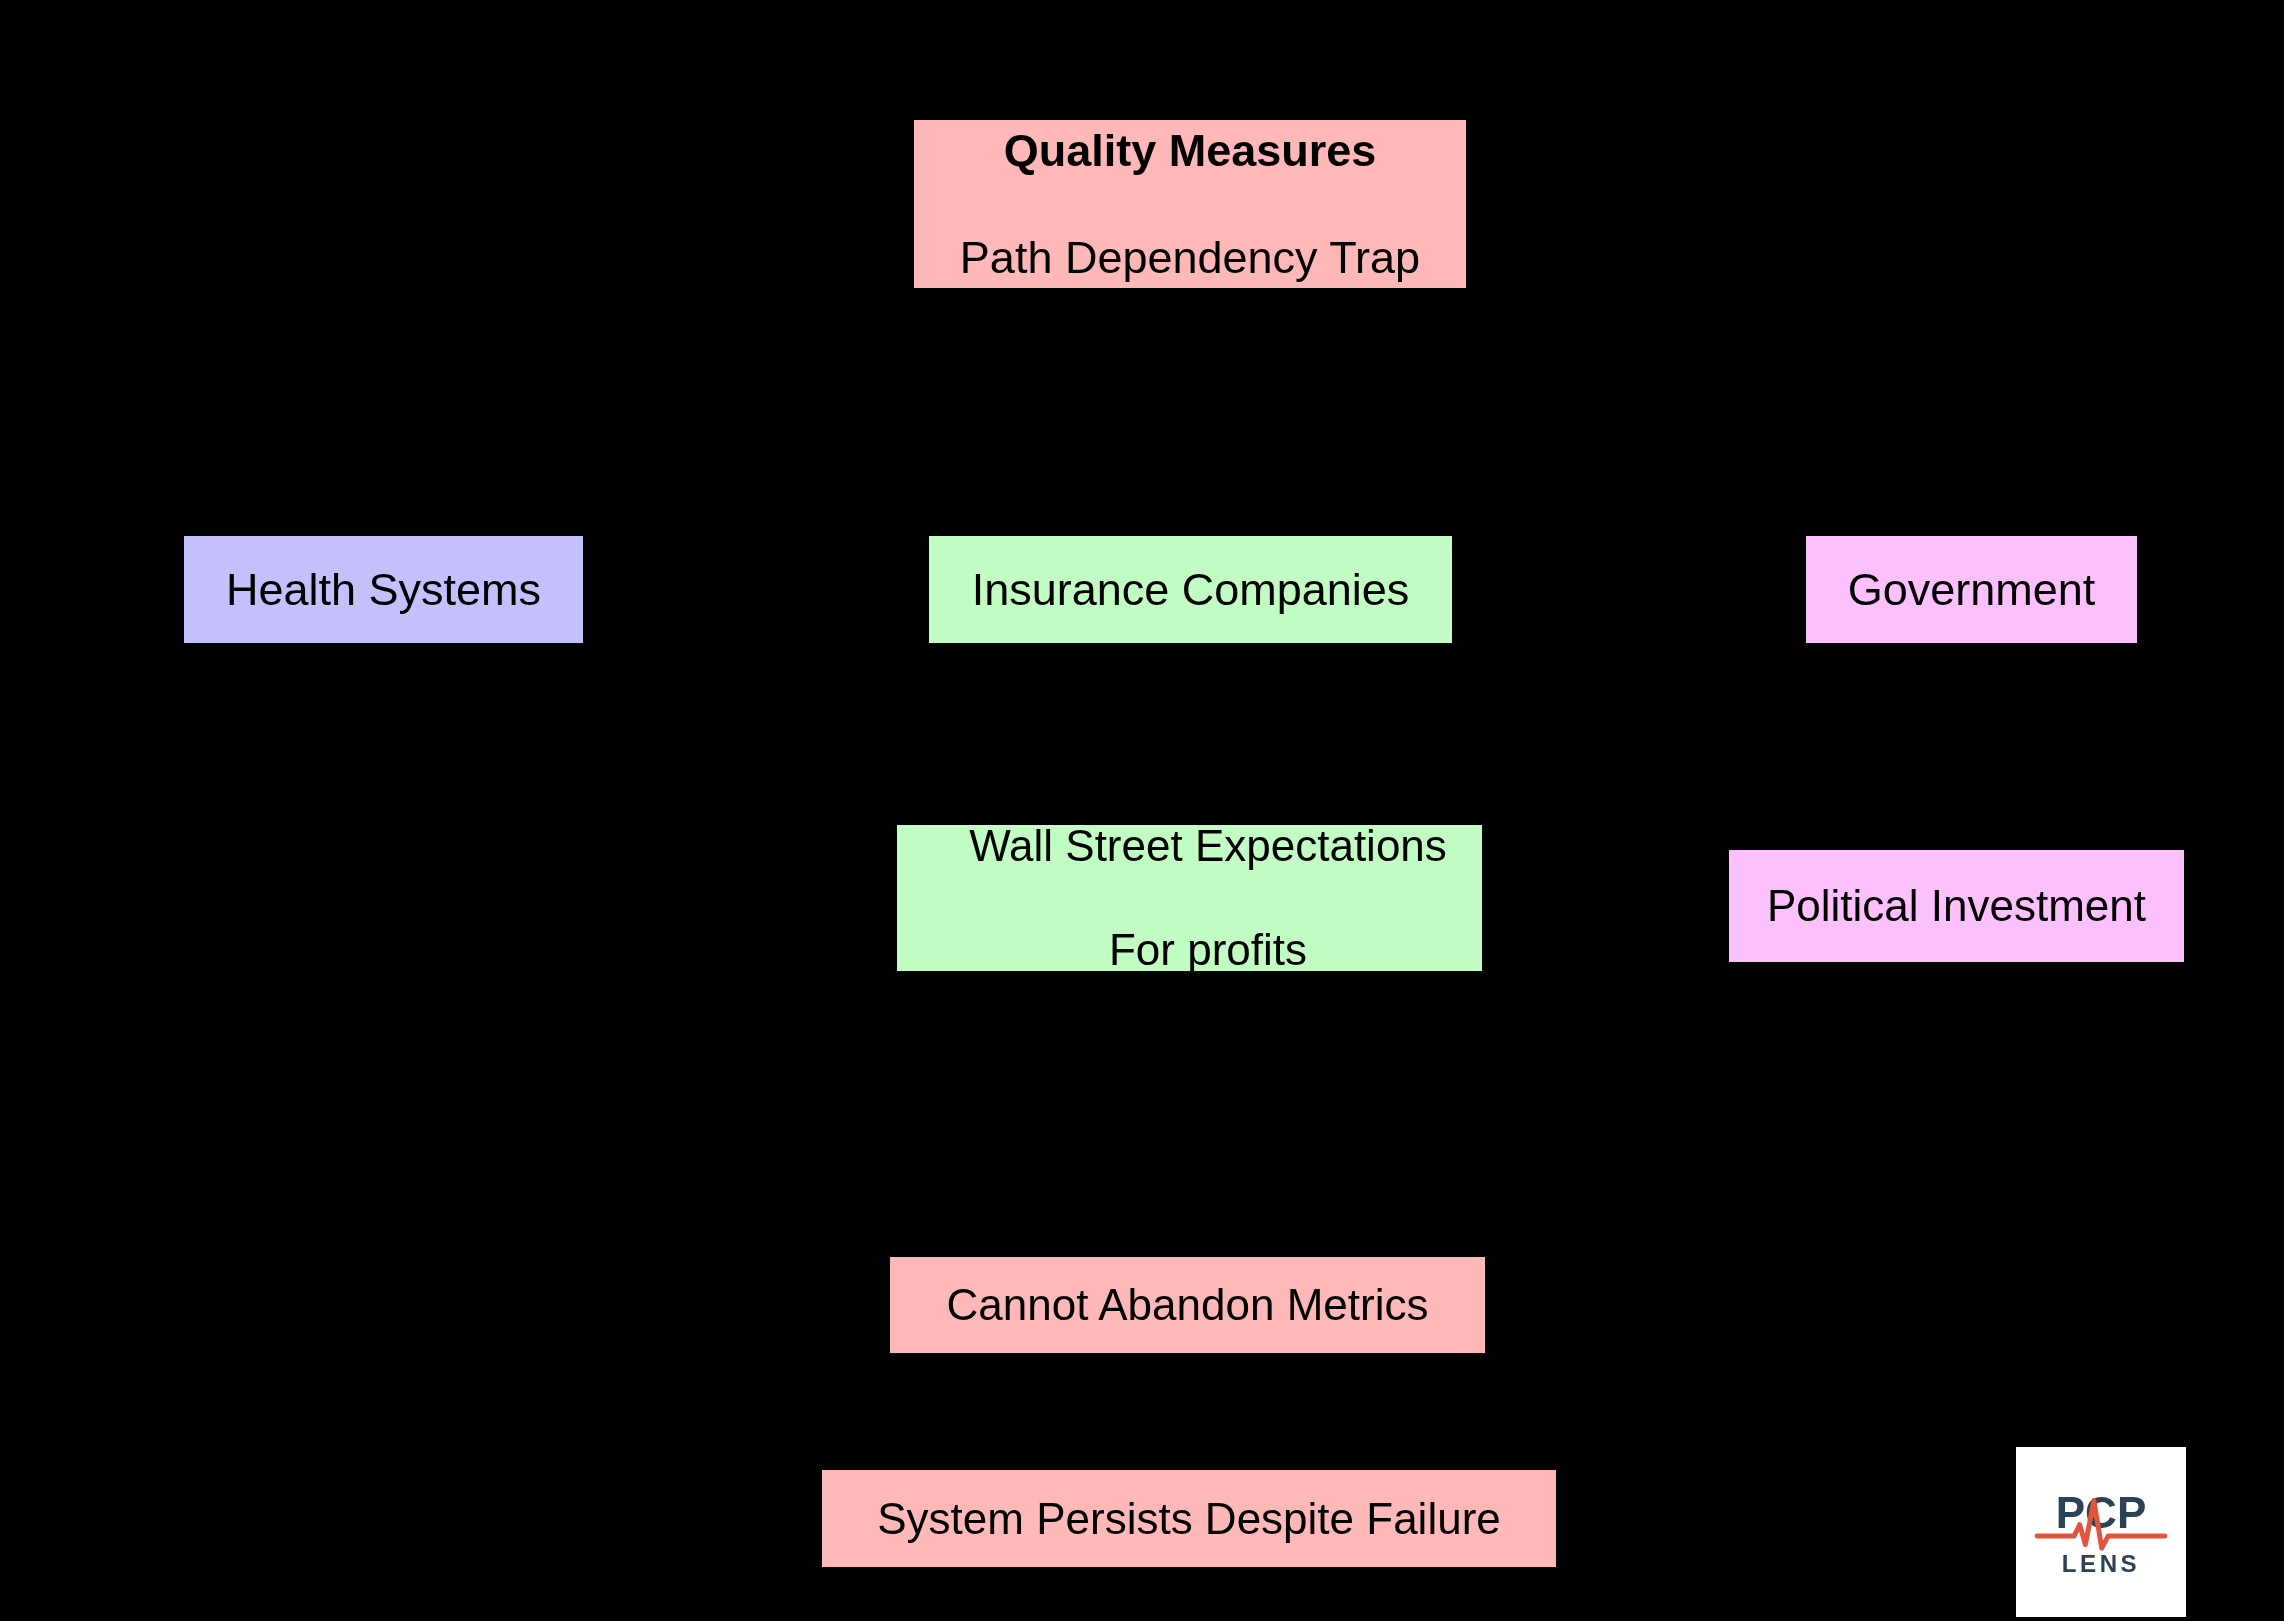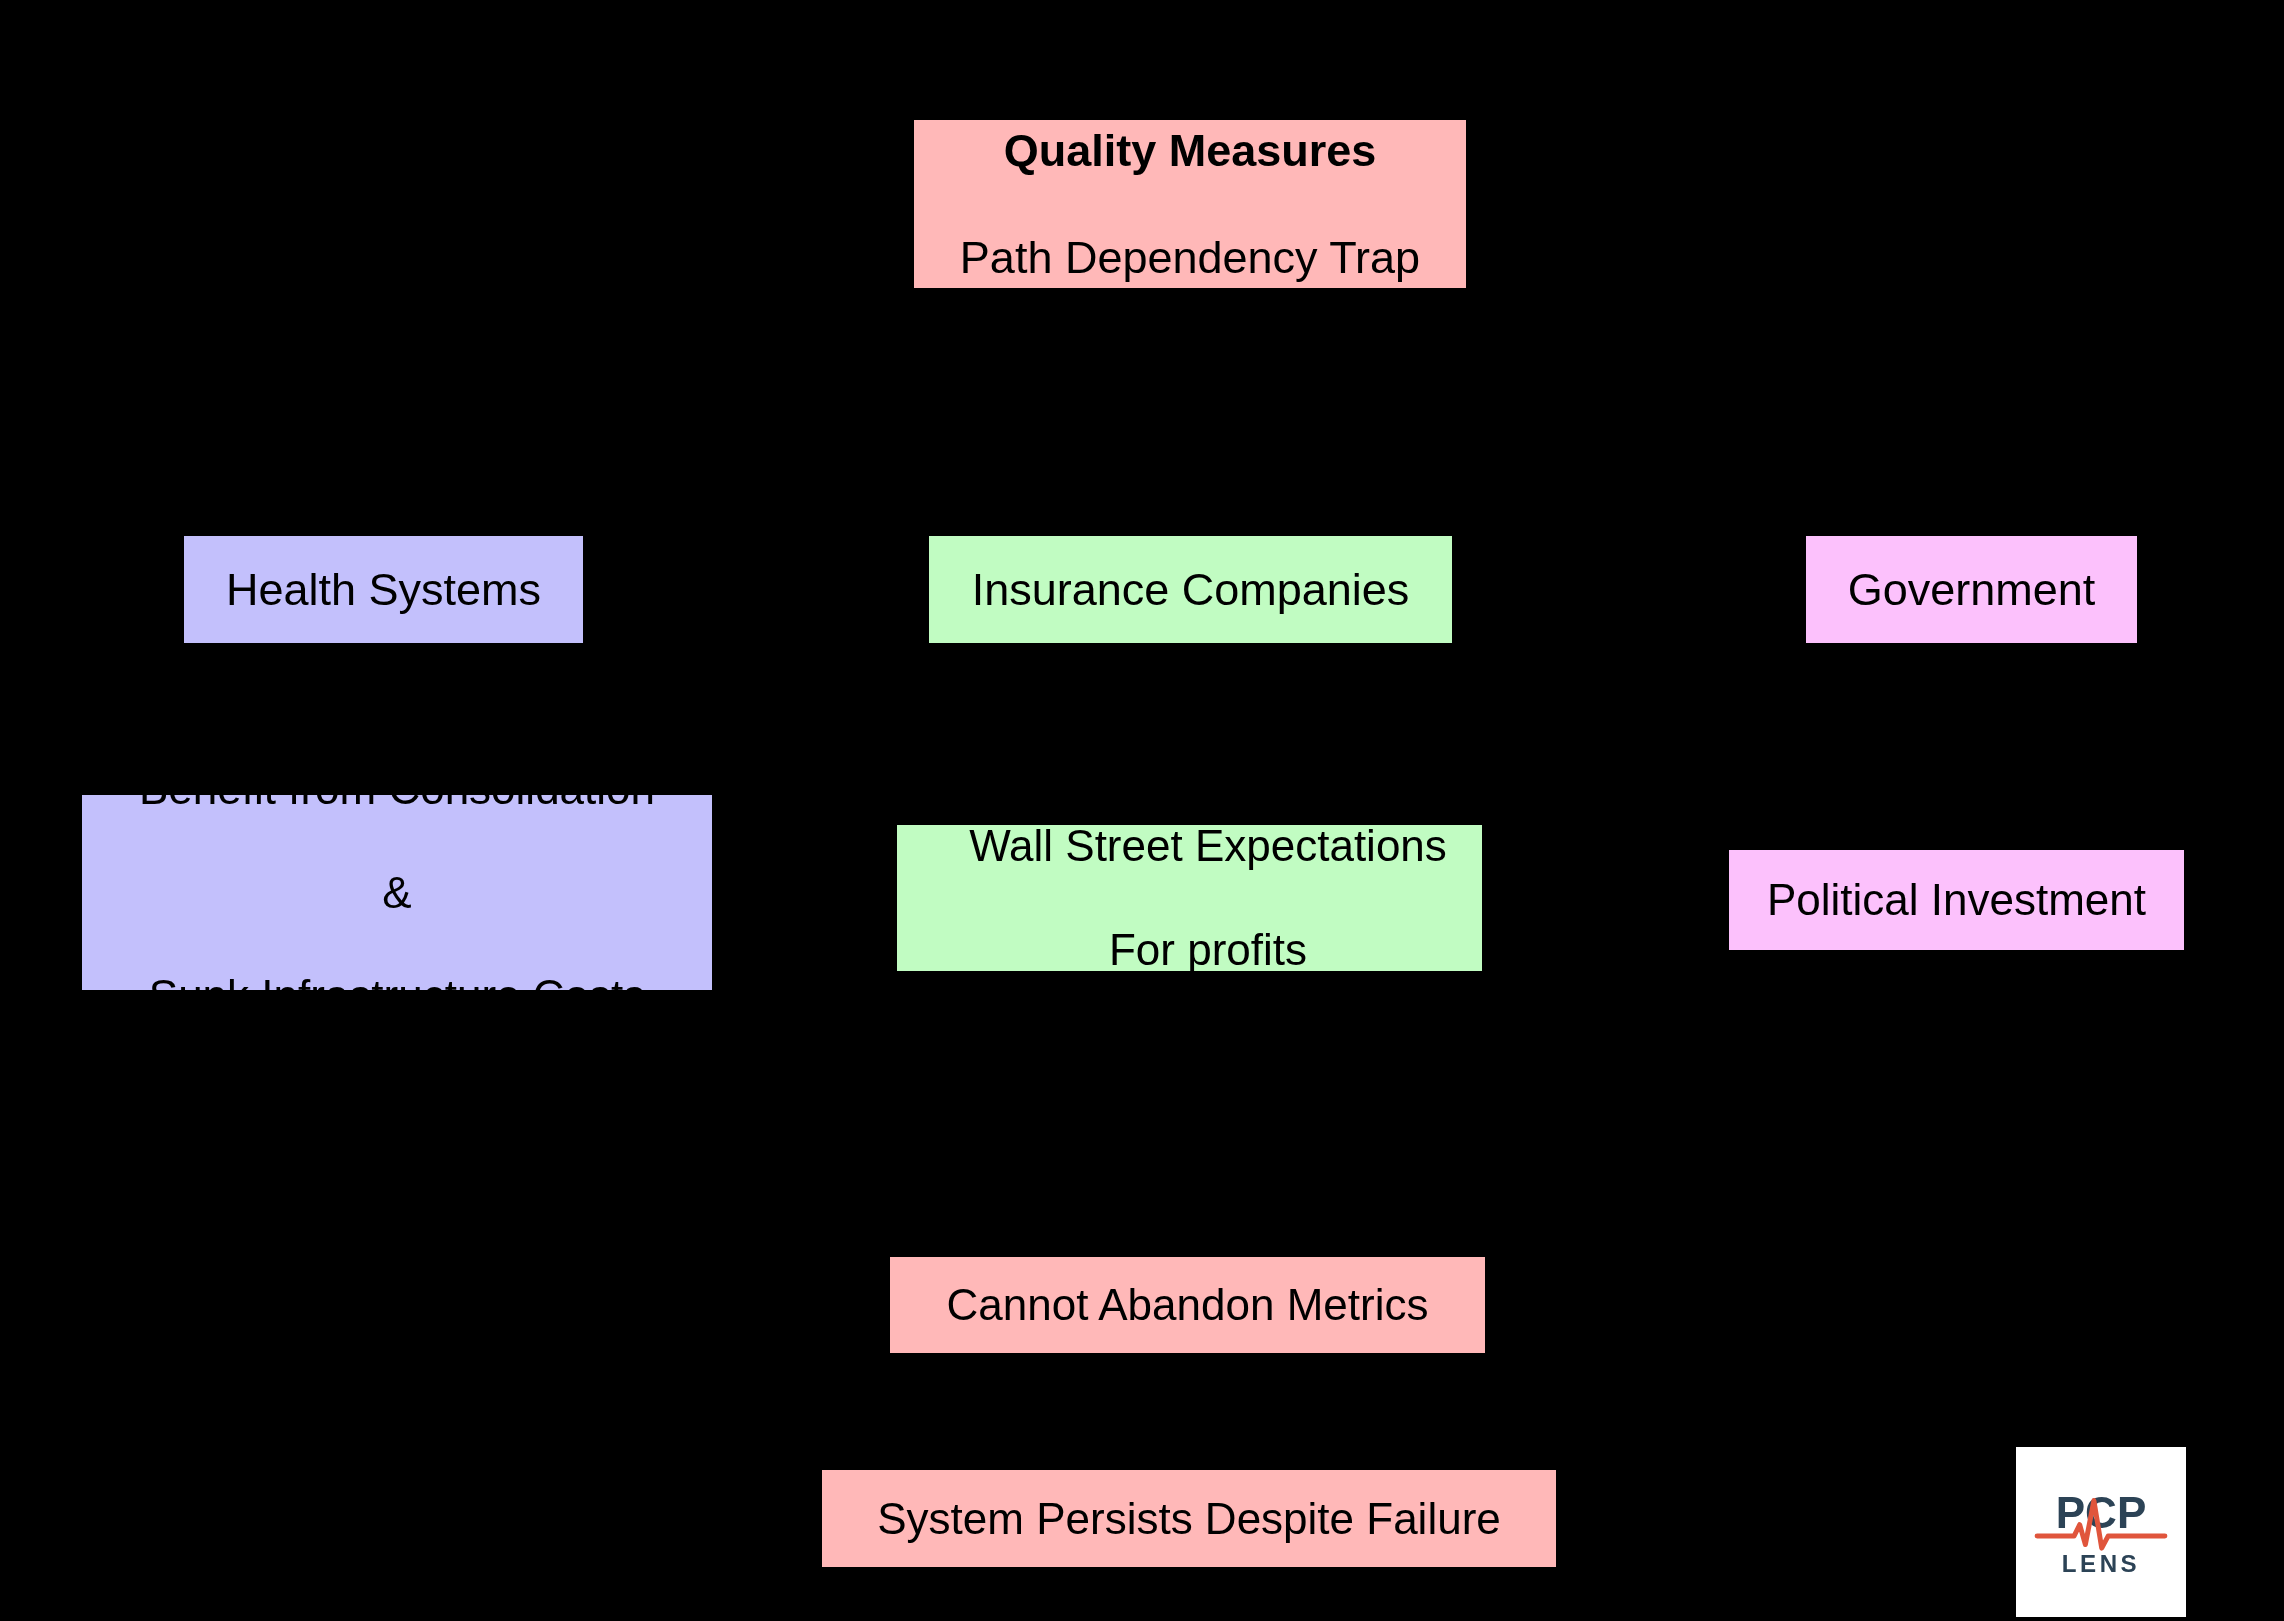--- a/index.html
+++ b/index.html
@@ -40,21 +40,21 @@
   .c-green  { background: #c1fcc2; }
   .c-magenta{ background: #fcc1fc; }
 
   
   #n-quality-measures  { left:914px; top:80px;  width:552px;  height:168px;  font-size:45px; }
   #n-health-systems    { left:184px;  top:496px;  width:399px;  height:107px;  font-size:45px; }
   #n-insurance         { left:929px; top:496px;  width:523px;  height:107px;  font-size:45px; }
   #n-government        { left:1806px; top:496px;  width:331px;  height:107px;  font-size:45px; }
   #n-consolidation     { left:82px;  top:755px; width:630px;  height:195px;  font-size:44px; }
   #n-wall-street       { left:897px; top:785px; width:585px;  height:146px;  font-size:44px;padding-left:44px; }
-  #n-political         { left:1729px; top:810px; width:455px;  height:100px;  font-size:44px; }
+  #n-political         { left:1729px; top:810px; width:455px;  height:112px;  font-size:44px; }
   #n-cannot-abandon    { left:890px; top:1217px; width:595px;  height:96px;  font-size:44px; }
   #n-system-persists   { left:822px; top:1430px; width:734px; height:97px;  font-size:44px; }
 
   
   #logo-card {
     position: absolute;
     left: 2016px;
     top: 1407px;
     width: 170px;
     height: 170px;
@@ -84,27 +84,20 @@
   </div>
 
   <div class="node c-green" id="n-insurance">
     <span class="ln">Insurance Companies</span>
   </div>
 
   <div class="node c-magenta" id="n-government">
     <span class="ln">Government</span>
   </div>
 
-  <div class="node c-purple" id="n-consolidation">
-    <div>
-      <span class="ln">Benefit from Consolidation</span>
-      <span class="ln">&amp;</span>
-      <span class="ln">Sunk Infrastructure Costs</span>
-    </div>
-  </div>
 
   <div class="node c-green" id="n-wall-street">
     <div>
       <span class="ln">Wall Street Expectations</span>
       <span class="ln">For profits</span>
     </div>
   </div>
 
   <div class="node c-magenta" id="n-political">
     <span class="ln">Political Investment</span>

